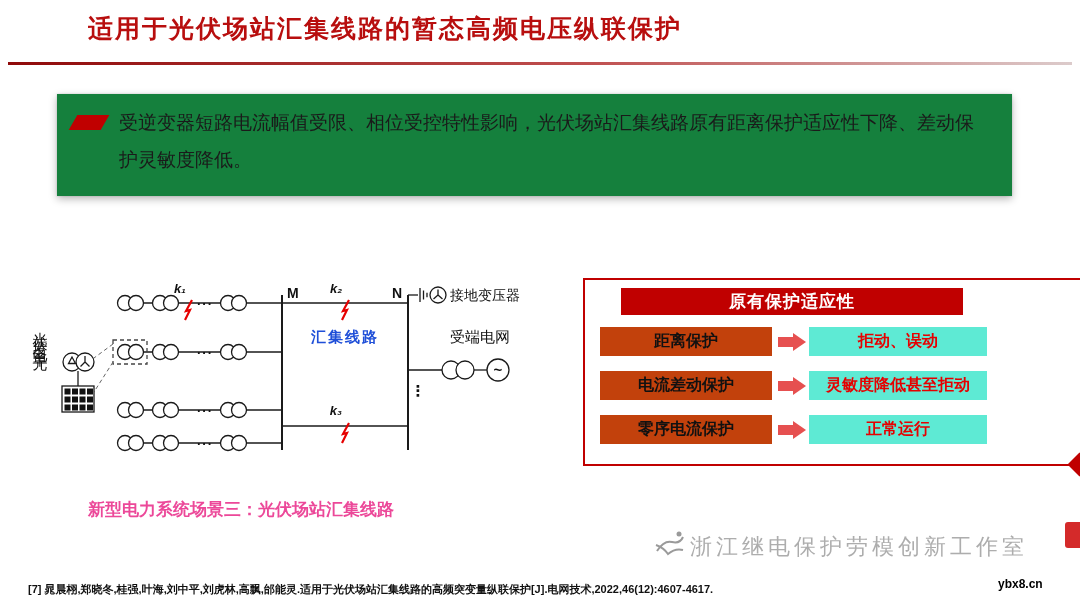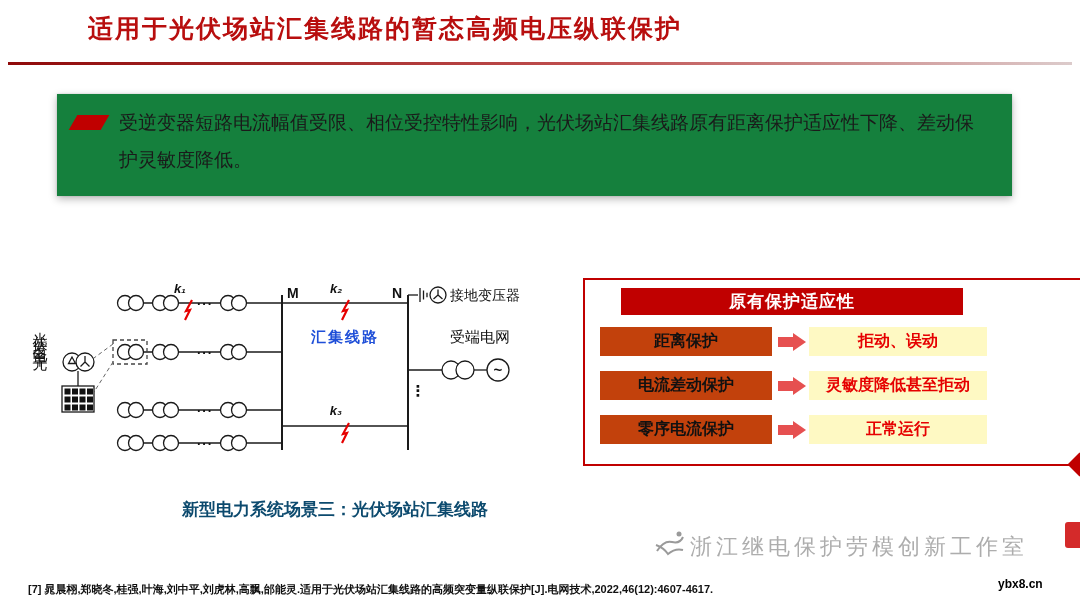--- a/index.html
+++ b/index.html
@@ -35,41 +35,41 @@
   .dgm-text { fill:#111; stroke:none; font-family:"Liberation Sans","DejaVu Sans",sans-serif; }
   .klabel { font-size:13px; font-weight:bold; font-style:italic; text-anchor:middle; }
   .buslabel { font-size:14px; font-weight:bold; }
   .dots { font-size:13px; font-weight:bold; text-anchor:middle; letter-spacing:1px; }
   .lbl14 { font-size:14px; }
   .lbl15m { font-size:15px; text-anchor:middle; }
   .blue-lbl { fill:#1F4FD8; font-weight:bold; font-size:15px; text-anchor:middle; letter-spacing:2px; }
   .genwave { font-size:15px; text-anchor:middle; font-weight:bold; }
   .vdots-t { font-size:15px; font-weight:bold; text-anchor:middle; }
   .caption {
-    position:absolute; left:88px; top:498px; width:400px; text-align:right;
-    font-size:17px; font-weight:bold; color:#0c4a6e;
+    position:absolute; left:88px; top:498px; width:400px; text-align:left;
+    font-size:17px; font-weight:bold; color:#ec4899;
   }
   .panel {
     position:absolute; left:583px; top:278px; width:500px; height:188px;
     border:2.5px solid #C00000; background:#fff; box-sizing:border-box;
   }
   .panel-title {
     position:absolute; left:36px; top:8px; width:342px; height:27px; background:#C00000;
     color:#fff; font-weight:bold; font-size:17px; text-align:center; line-height:27px; letter-spacing:1px;
   }
   .panel-row { position:absolute; left:15px; height:29px; display:flex; align-items:center; }
   .p-left {
     width:172px; height:29px; background:#c2410c; display:flex; align-items:center;
     justify-content:center; font-size:16px; font-weight:bold; color:#111;
   }
   .flow-arrow { display:flex; align-items:center; margin:0 3px 0 6px; }
   .shaft { width:15px; height:10px; background:#E65050; display:block; }
   .head { width:0; height:0; border-left:13px solid #E65050; border-top:9px solid transparent; border-bottom:9px solid transparent; display:block; }
   .p-right {
-    width:178px; height:29px; background:#fef9c3; display:flex; align-items:center;
+    width:178px; height:29px; background:#5eead4; display:flex; align-items:center;
     justify-content:center; font-size:16px; font-weight:bold; color:#E60000;
   }
   .panel-corner {
     position:absolute; right:-7px; bottom:-9px; width:17px; height:17px;
     background:#C00000; transform:rotate(45deg);
   }
   .watermark {
     position:absolute; left:690px; top:532px; font-size:22px; font-weight:normal;
     color:#ADADAD; letter-spacing:4px; white-space:nowrap;
   }

